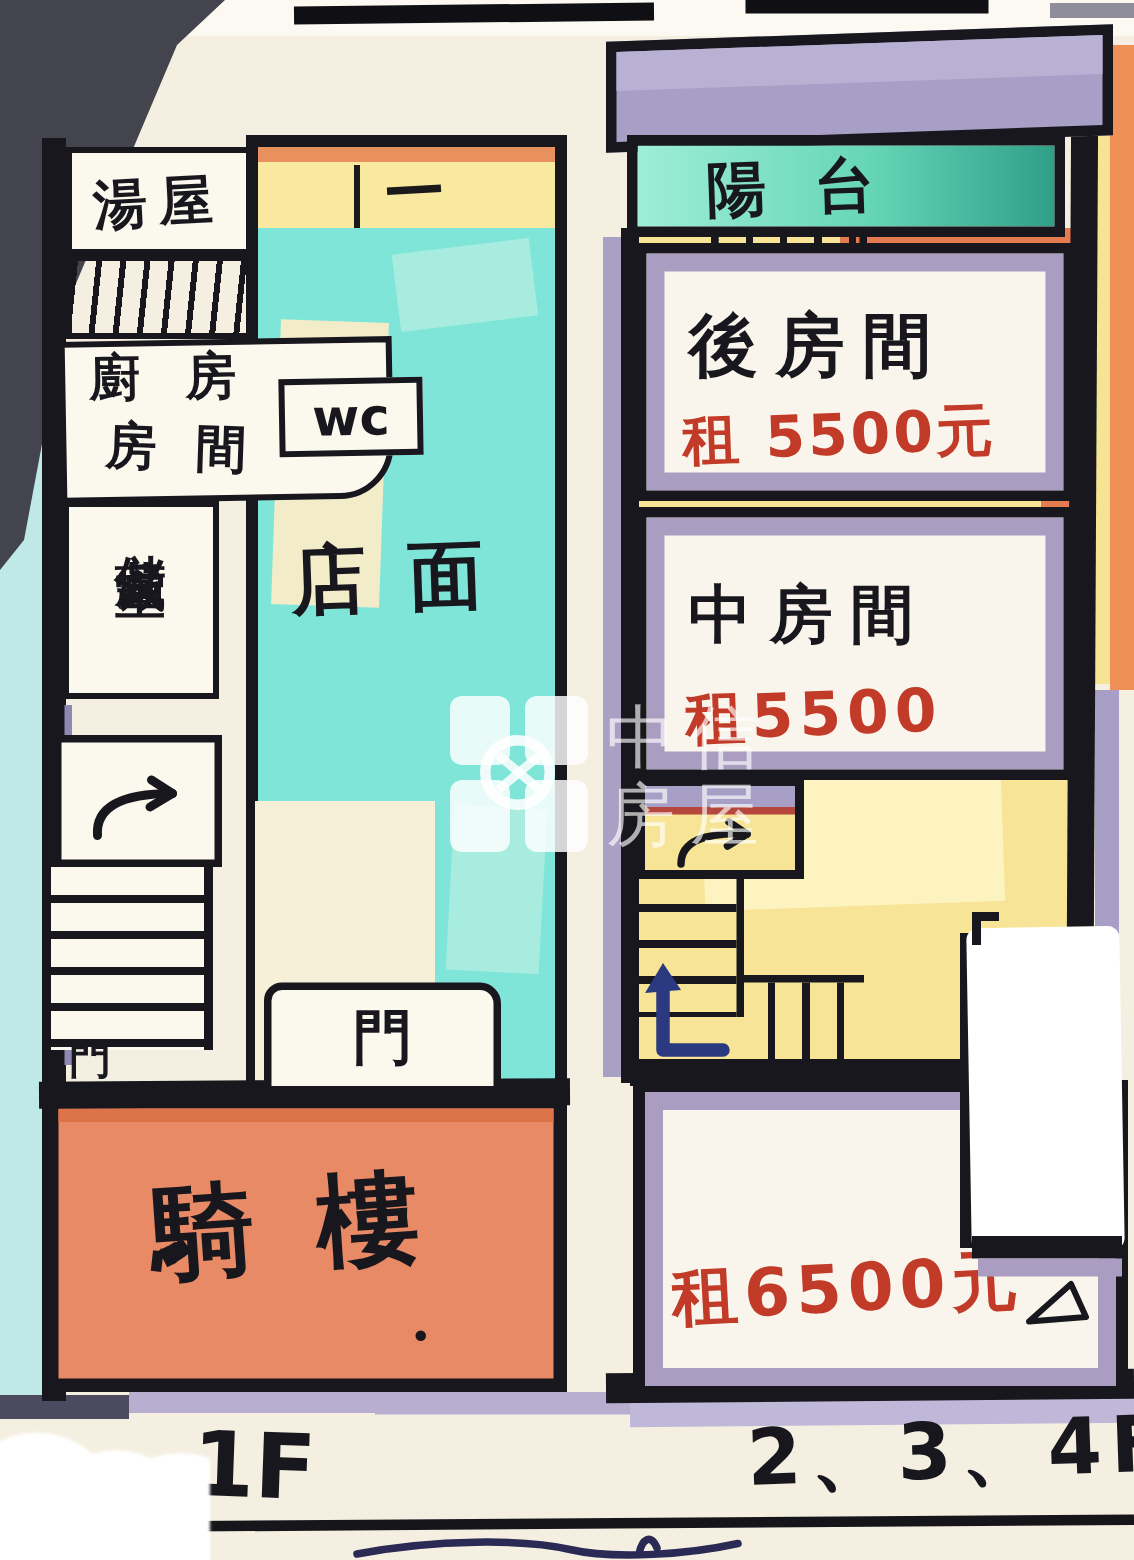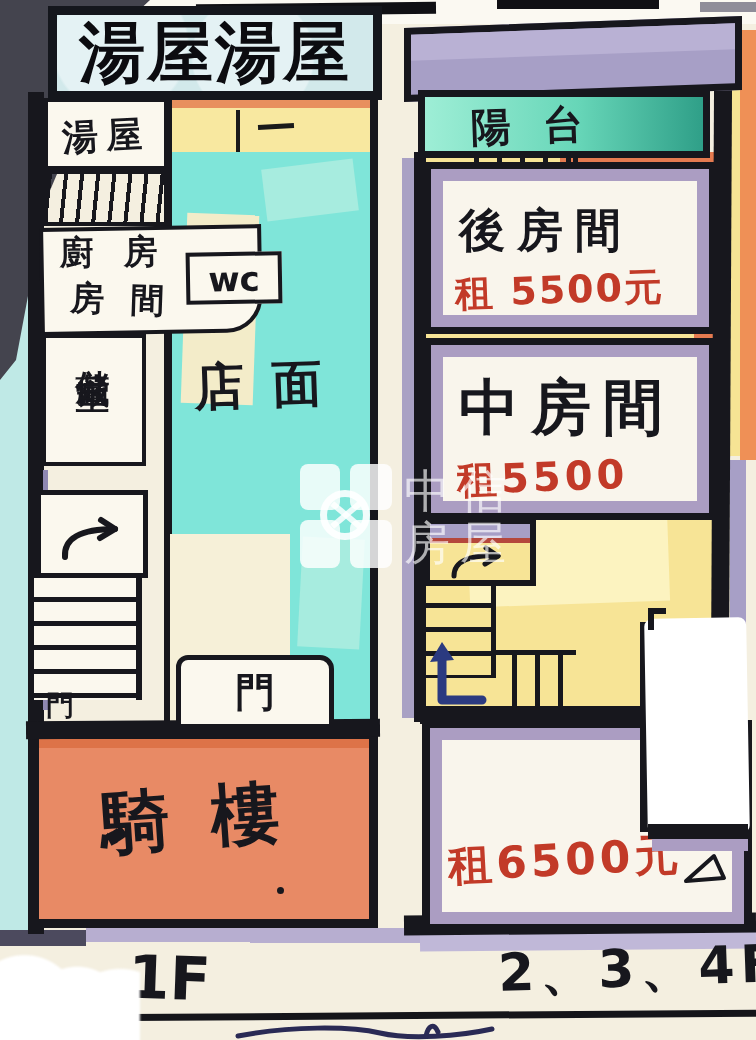--- a/index.html
+++ b/index.html
@@ -115,21 +115,21 @@
   <svg class="abs" style="left:426px;top:168px;z-index:4;" width="48" height="92" viewBox="0 0 48 92">
     <path d="M40 10 L12 10 L12 70 L34 70" fill="none" stroke="#17171d" stroke-width="6" stroke-linecap="round" stroke-linejoin="round"></path>
     <path d="M34 70 l-10 -9 M34 70 l-10 10" fill="none" stroke="#17171d" stroke-width="6" stroke-linecap="round"></path>
   </svg>
 
   <div class="abs room" style="left:424px;top:162px;width:292px;height:172px;z-index:5;">
     <span class="hand abs" style="left:28px;top:38px;font-size:46px;letter-spacing:12px;">後房間</span>
     <span class="hand abs rent" style="left:24px;top:102px;font-size:38px;letter-spacing:2px;transform:rotate(-2deg);">租 5500元</span>
   </div>
   <div class="abs room" style="left:424px;top:338px;width:292px;height:182px;z-index:5;">
-    <span class="hand abs" style="left:28px;top:32px;font-size:60px;letter-spacing:12px;">中房間</span>
+    <span class="hand abs" style="left:28px;top:44px;font-size:42px;letter-spacing:12px;">中房間</span>
     <span class="hand abs rent" style="left:26px;top:112px;font-size:40px;letter-spacing:4px;transform:rotate(-2deg);">租5500</span>
   </div>
 
   <div class="abs" style="left:424px;top:518px;width:112px;height:68px;background:#f7e496;border:6px solid #17171d;box-sizing:border-box;z-index:4;">
     <div class="abs" style="left:0;top:0;width:100%;height:14px;background:#a79fc6;"></div>
     <div class="abs" style="left:0;top:14px;width:100%;height:5px;background:#b5473c;"></div>
     <svg class="abs" style="left:18px;top:20px;" width="68" height="36" viewBox="0 0 68 36">
       <path d="M6 32 Q6 10 50 12" fill="none" stroke="#17171d" stroke-width="5" stroke-linecap="round"></path>
       <path d="M50 12 l-12 -8 M50 12 l-13 8" fill="none" stroke="#17171d" stroke-width="5" stroke-linecap="round"></path>
     </svg>
@@ -161,26 +161,20 @@
   <div class="abs" style="left:250px;top:928px;width:170px;height:15px;background:#b7aed0;"></div>
 
   <span class="hand abs" style="left:498px;top:942px;font-size:52px;letter-spacing:6px;transform:rotate(-2deg);z-index:6;">2、3、4F</span>
 
   <div class="abs" style="left:84px;top:1012px;width:672px;height:7px;background:#15151a;transform:rotate(-.4deg);z-index:6;"></div>
   <svg class="abs" style="left:230px;top:1020px;z-index:6;" width="280" height="20" viewBox="0 0 280 20">
     <path d="M8 16 C60 6,120 6,150 13 S 230 16,262 9" fill="none" stroke="#2a2a55" stroke-width="5" stroke-linecap="round"></path>
     <path d="M196 16 C198 6,204 2,208 12" fill="none" stroke="#2a2a55" stroke-width="5" stroke-linecap="round"></path>
   </svg>
 
-  <div class="abs" style="left:48px;top:6px;width:334px;height:94px;border:9px solid #14161c;box-sizing:border-box;z-index:10;
-              background:radial-gradient(circle at 20% 40%,#e4f2f4 0 26%,transparent 27%),
-                         radial-gradient(circle at 62% 55%,#e4f2f4 0 30%,transparent 31%),#d2e9eb;
-              text-align:center;">
-    <span class="hand" style="font-size:66px;line-height:76px;font-weight:700;letter-spacing:2px;color:#0c0c10;">湯屋湯屋</span>
-  </div>
 
   <div class="abs" style="left:300px;top:464px;z-index:12;pointer-events:none;">
     <div class="abs" style="left:0;top:0;width:92px;height:104px;">
       <div class="abs" style="left:0;top:0;width:40px;height:46px;background:rgba(255,255,255,.82);border-radius:8px;"></div>
       <div class="abs" style="left:50px;top:0;width:42px;height:46px;background:rgba(255,255,255,.82);border-radius:8px;"></div>
       <div class="abs" style="left:0;top:56px;width:40px;height:48px;background:rgba(255,255,255,.82);border-radius:8px;"></div>
       <div class="abs" style="left:50px;top:56px;width:42px;height:48px;background:rgba(255,255,255,.82);border-radius:8px;"></div>
       <div class="abs" style="left:20px;top:26px;width:50px;height:50px;border:7px solid rgba(255,255,255,.88);border-radius:50%;box-sizing:border-box;"></div>
       <div class="abs" style="left:28px;top:48px;width:36px;height:6px;background:rgba(255,255,255,.85);transform:rotate(40deg);"></div>
       <div class="abs" style="left:28px;top:48px;width:36px;height:6px;background:rgba(255,255,255,.85);transform:rotate(-40deg);"></div>

